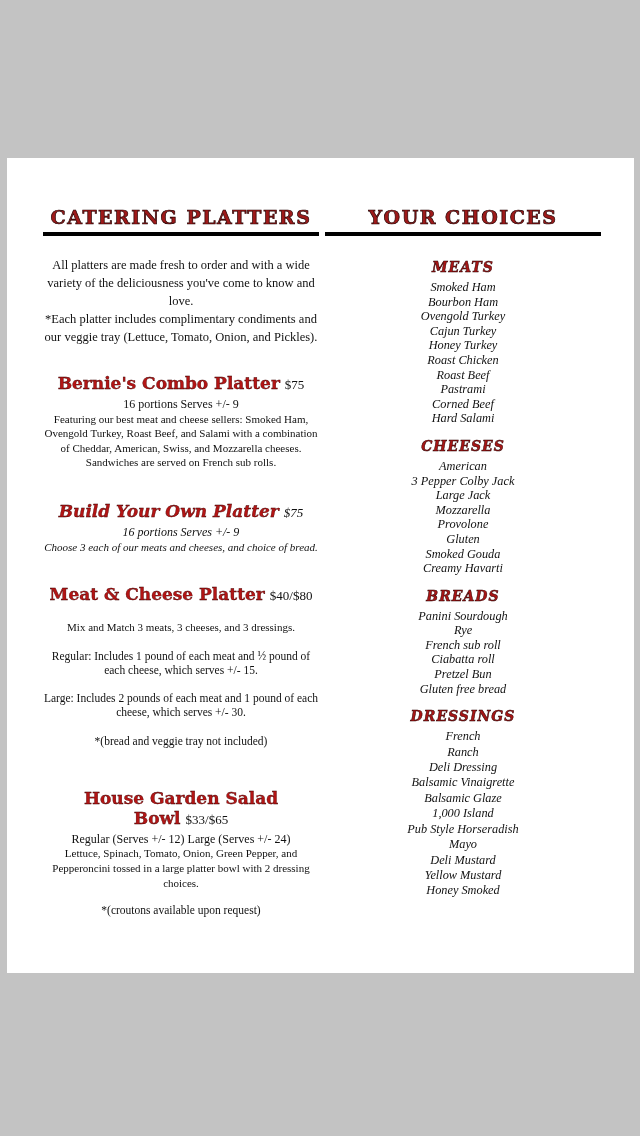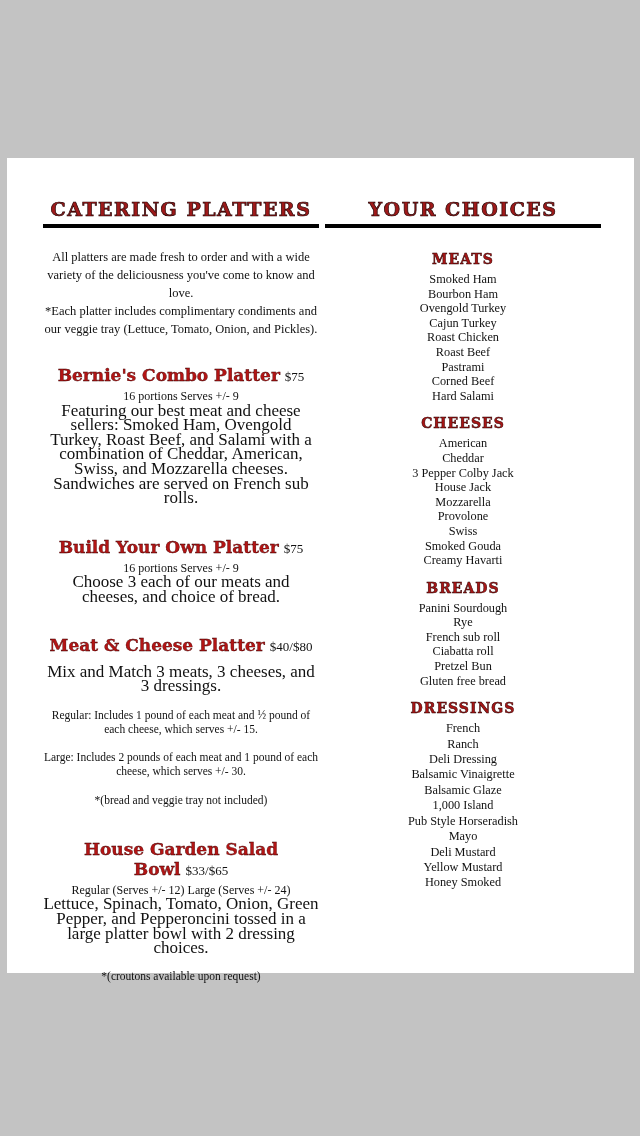--- a/index.html
+++ b/index.html
@@ -10,21 +10,21 @@
     font-family:"Liberation Serif", serif;
     color:#111;
     overflow:hidden;
   }
   .paper {
     position:absolute;
     left:7px; top:158px;
     width:627px; height:815px;
     background:#ffffff;
   }
-  .col { position:absolute; top:40px; text-align:center; }
+  .col { position:absolute; top:48px; text-align:center; }
   .col-left  { left:36px;  width:276px; }
   .col-right { left:318px; width:276px; }
 
   .col-title {
     font-family:"DejaVu Serif", serif;
     font-weight:bold;
     font-size:19px;
     letter-spacing:1.5px;
     color:#9e1a1a;
     -webkit-text-stroke:0.7px #230000;
@@ -51,32 +51,32 @@
     font-family:"Liberation Serif", serif;
     font-weight:normal;
     font-size:13px;
     color:#111;
     -webkit-text-stroke:0;
     margin-left:5px;
     letter-spacing:0;
     text-align:center;
   }
   .item-subtitle { font-size:12px;   line-height:14.6px; margin-top:2px; }
-  .item-desc     { font-size:17px; line-height:14.6px; }
+  .item-desc     { font-size:11px; line-height:14.6px; }
   .item-note     { font-size:11.5px; line-height:14.2px; margin-top:13px; }
 
   .mi-1 { margin-top:27px; }
-  .mi-2 { margin-top:31px; }
+  .mi-2 { margin-top:31px;font-style:italic; }
   .mi-3 { margin-top:30px; }
-  .mi-4 { margin-top:32px; }
-  .mi-3 .item-desc { margin-top:8px; }
+  .mi-4 { margin-top:40px; }
+  .mi-3 .item-desc { margin-top:14px; }
   .mi-3 .item-note { margin-top:14px; }
   .note-last { margin-top:15px;text-align:center; }
 
-  .choice-section { margin-top:12px; }
+  .choice-section { margin-top:12px;font-style:italic; }
   .section-heading {
     font-family:"DejaVu Serif", serif;
     font-weight:bold;
     font-size:14px;
     letter-spacing:1px;
     color:#a81616;
     -webkit-text-stroke:0.5px #2a0000;
     margin-bottom:5px;
   }
   .cs-first { margin-top:23px; }
@@ -130,38 +130,38 @@
     <div class="col-title">YOUR CHOICES</div>
     <div class="rule"></div>
 
     <div class="choice-section cs-first">
       <div class="section-heading">MEATS</div>
       <div class="choice-list">
           <div class="choice-item">Smoked Ham</div>
           <div class="choice-item">Bourbon Ham</div>
           <div class="choice-item">Ovengold Turkey</div>
           <div class="choice-item">Cajun Turkey</div>
+          <div class="choice-item">Honey Turkey</div>
           <div class="choice-item">Roast Chicken</div>
           <div class="choice-item">Roast Beef</div>
           <div class="choice-item">Pastrami</div>
           <div class="choice-item">Corned Beef</div>
           <div class="choice-item">Hard Salami</div>
         </div>
     </div>
 
     <div class="choice-section">
       <div class="section-heading">CHEESES</div>
       <div class="choice-list">
           <div class="choice-item">American</div>
-          <div class="choice-item">Cheddar</div>
           <div class="choice-item">3 Pepper Colby Jack</div>
-          <div class="choice-item">House Jack</div>
+          <div class="choice-item">Large Jack</div>
           <div class="choice-item">Mozzarella</div>
           <div class="choice-item">Provolone</div>
-          <div class="choice-item">Swiss</div>
+          <div class="choice-item">Gluten</div>
           <div class="choice-item">Smoked Gouda</div>
           <div class="choice-item">Creamy Havarti</div>
         </div>
     </div>
 
     <div class="choice-section">
       <div class="section-heading">BREADS</div>
       <div class="choice-list">
           <div class="choice-item">Panini Sourdough</div>
           <div class="choice-item">Rye</div>

